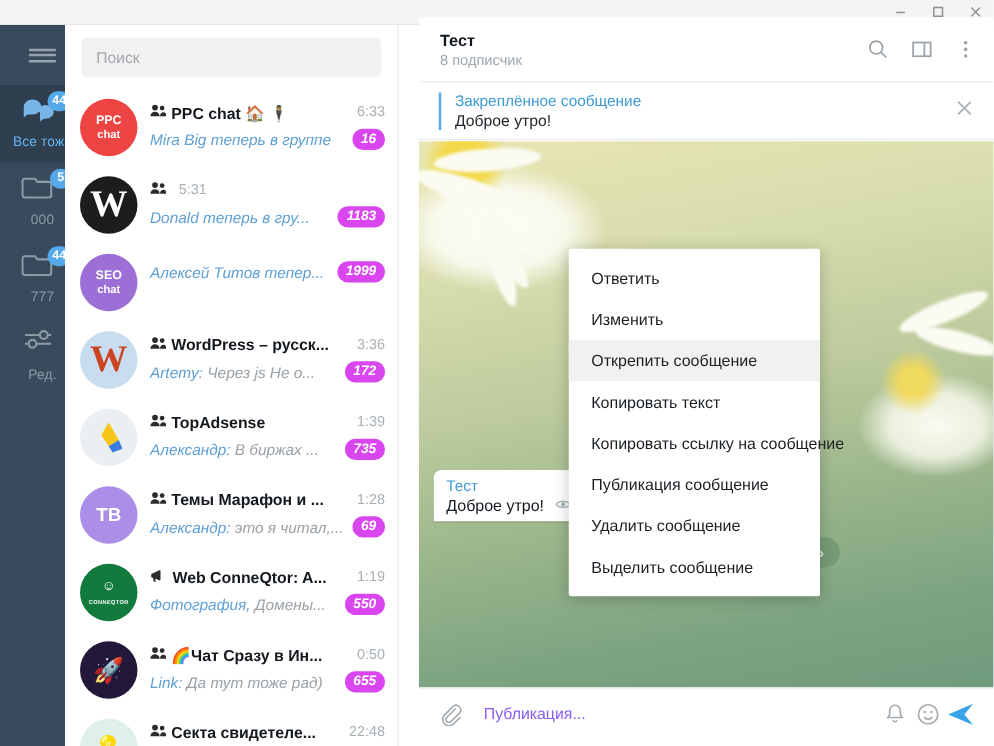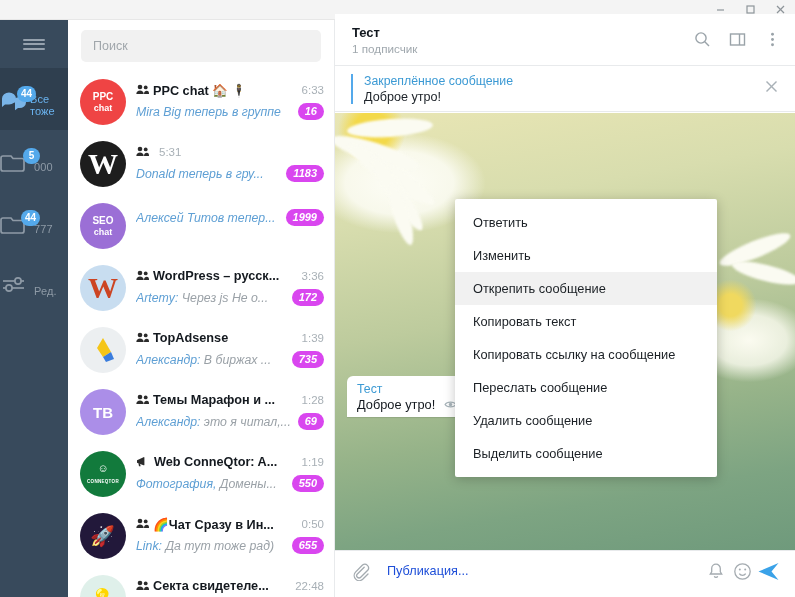--- a/index.html
+++ b/index.html
@@ -29,39 +29,39 @@
   }
   .rail-burger {
     height: 48px; display: flex; align-items: center; justify-content: center;
   }
   .rail-burger span {
     display: block; width: 22px; height: 2px; background: #96a2ae;
     margin: 2.5px 0; border-radius: 1px;
   }
   .folder {
     position: relative; height: 62px; padding-top: 8px;
-    display: flex; flex-direction: row; align-items: center;
+    display: flex; flex-direction: column; align-items: center;
     justify-content: flex-start;
   }
   .folder.active { background: #2f3f4f; }
   .folder .ficon { position: relative; width: 34px; height: 28px; }
   .folder .flabel {
     font-size: 11px; color: #8e9aa6; margin-top: 4px; letter-spacing: .1px;
   }
   .folder.active .flabel { color: #6ab3f0; }
   .folder .fbadge {
     position: absolute; top: -3px; right: -6px; min-width: 17px; height: 16px;
     background: #54a9eb; color: #ffffff; border-radius: 8px;
     font-size: 10px; font-weight: bold; line-height: 16px; text-align: center;
     padding: 0 4px;
   }
 
   
   .listcol {
-    position: absolute; top: 20px; left: 68px; width: 267px; height: 577px;
+    position: absolute; top: 20px; left: 52px; width: 267px; height: 577px;
     background: #ffffff; border-right: 1px solid #e8eaec; overflow: hidden;
   }
   .searchwrap { height: 52px; display: flex; align-items: center; padding: 0 13px; }
   .searchbox {
     flex: 1; height: 32px; background: #f1f1f1; border-radius: 5px;
     display: flex; align-items: center; padding: 0 12px;
     font-size: 12.5px; color: #a0a6ab;
   }
   .chatlist { position: relative; }
   .chatrow {
@@ -151,26 +151,26 @@
     background: rgba(255,255,255,.22); display: flex;
     align-items: center; justify-content: center; color: #ffffff;
   }
 
   
   .composer {
     position: absolute; bottom: 0; left: 0; width: 460px; height: 41px;
     background: #ffffff; border-top: 1px solid #e8eaec;
     display: flex; align-items: center; padding: 0 14px 0 12px;
   }
-  .composer .ph { flex: 1; font-size: 12.7px; color: #1d4ed8; padding-left: 14px; }
+  .composer .ph { flex: 1; font-size: 12.7px; color: #8b5cf6; padding-left: 14px; }
   .composer .cicon { width: 26px; display: flex; align-items: center; justify-content: center; color: #a4abb0; }
 
   
   .ctxmenu {
-    position: absolute; left: 455px; top: 199px; width: 262px;
+    position: absolute; left: 455px; top: 199px; width: 201px;
     background: #ffffff; border-radius: 2px;
     box-shadow: 0 2px 12px rgba(0,0,0,.22); padding: 7px 0; z-index: 50;
   }
   .ctxitem {
     height: 33px; display: flex; align-items: center;
     padding: 0 18px; font-size: 12.8px; color: #1b2025; white-space: nowrap;
   }
   .ctxitem.hl { background: #f1f1f1; }
 </style>
 </head>
@@ -421,21 +421,21 @@
           </div>
         </div>
       </div>
   </div>
 
   <div class="rightpane">
 
     <div class="chathead">
       <div>
         <div class="chattitle">Тест</div>
-        <div class="chatsub">1 подписчик</div>
+        <div class="chatsub">8 подписчик</div>
       </div>
       <div class="headicons">
         <div>
           <svg width="17" height="17" viewBox="0 0 17 17">
               <circle cx="7" cy="7" r="5.1" fill="none" stroke="#9aa3a9" stroke-width="1.4"></circle>
               <line x1="10.8" y1="10.8" x2="15" y2="15" stroke="#9aa3a9" stroke-width="1.4"></line>
             </svg>
         </div>
         <div>
           <svg width="17" height="17" viewBox="0 0 17 17">
@@ -531,18 +531,18 @@
       </div>
     </div>
   </div>
 
   <div class="ctxmenu" id="ctxmenu-host">
       <div class="ctxitem">Ответить</div>
       <div class="ctxitem">Изменить</div>
       <div class="ctxitem hl">Открепить сообщение</div>
       <div class="ctxitem">Копировать текст</div>
       <div class="ctxitem">Копировать ссылку на сообщение</div>
-      <div class="ctxitem">Переслать сообщение</div>
+      <div class="ctxitem">Публикация сообщение</div>
       <div class="ctxitem">Удалить сообщение</div>
       <div class="ctxitem">Выделить сообщение</div>
     </div>
 
 </div>
 
 </body></html>

